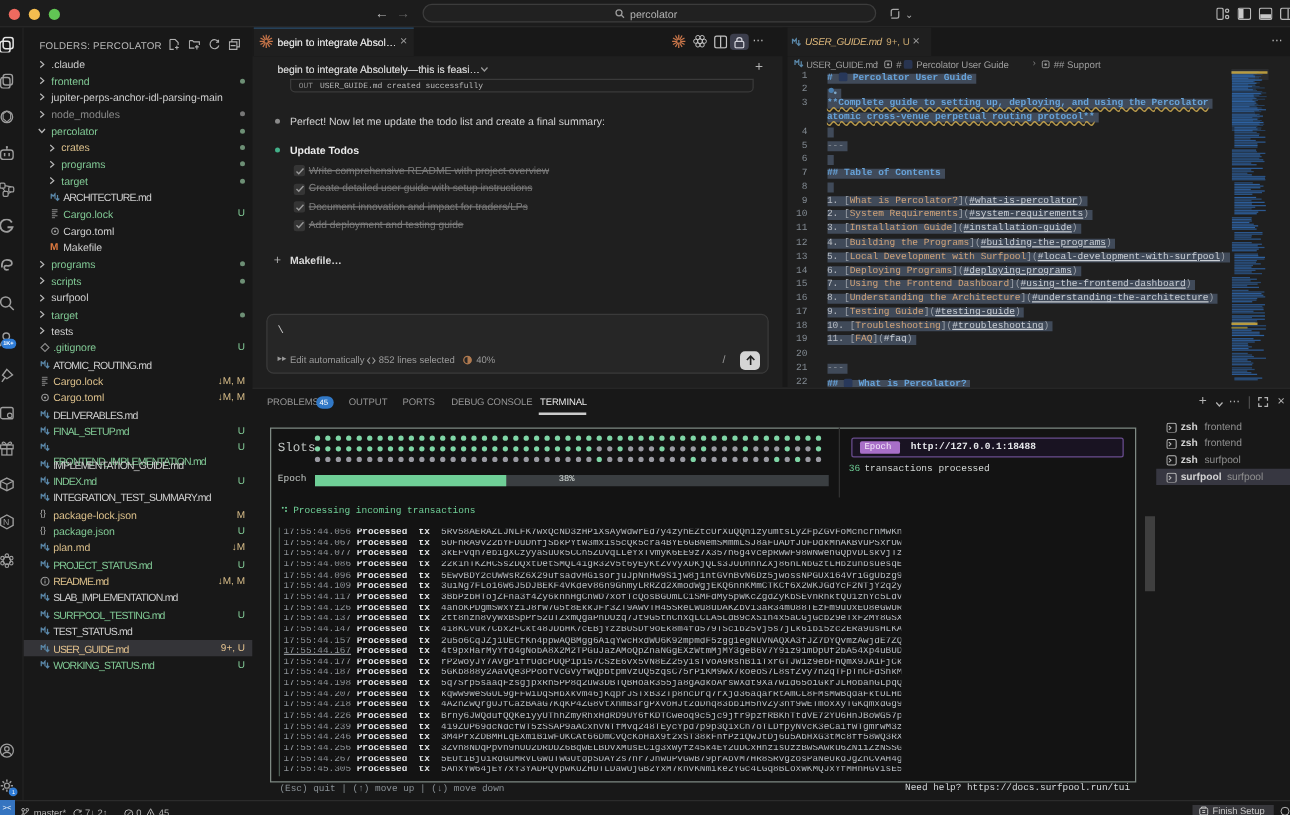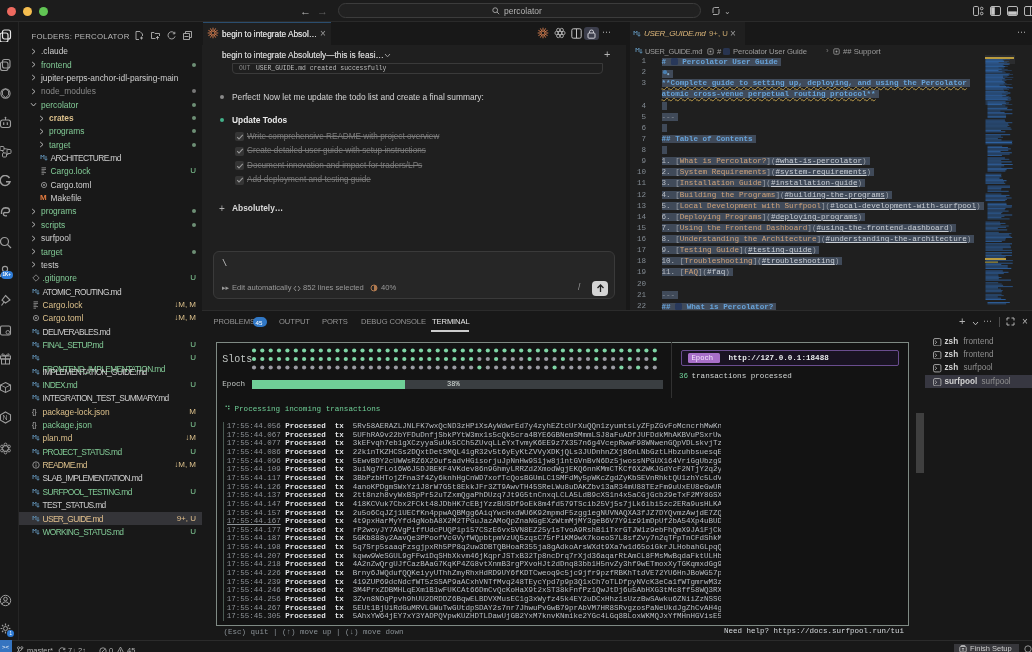--- a/index.html
+++ b/index.html
@@ -167,21 +167,21 @@
     <div class="a t" style="left:41px;top:87.325px;font-size:8.4px;color:#8a8a8a;">node_modules</div>
     <div class="a " style="left:191.5px;top:89.325px;width:4px;height:4px;background:#777;border-radius:50%;"></div>
     <svg class="a" style="left:30px;top:101.175px" width="7" height="7" viewBox="0 0 7 7">
       <path d="M1 2.2 L3.5 5 L6 2.2" fill="none" stroke="#b8b8b8" stroke-width="1"></path>
     </svg>
     <div class="a t" style="left:41px;top:100.675px;font-size:8.4px;color:#81c995;">percolator</div>
     <div class="a " style="left:191.5px;top:102.675px;width:4px;height:4px;background:#6d8f75;border-radius:50%;"></div>
     <svg class="a" style="left:38px;top:114.52499999999999px" width="7" height="7" viewBox="0 0 7 7">
       <path d="M2.2 1 L5 3.5 L2.2 6" fill="none" stroke="#b8b8b8" stroke-width="1"></path>
     </svg>
-    <div class="a t" style="left:49px;top:114.02499999999999px;font-size:8.4px;color:#dcc08b;font-weight:bold;">crates</div>
+    <div class="a t" style="left:49px;top:114.02499999999999px;font-size:8.4px;color:#dcc08b;">crates</div>
     <div class="a " style="left:191.5px;top:116.02499999999999px;width:4px;height:4px;background:#6d8f75;border-radius:50%;"></div>
     <svg class="a" style="left:38px;top:127.875px" width="7" height="7" viewBox="0 0 7 7">
       <path d="M2.2 1 L5 3.5 L2.2 6" fill="none" stroke="#b8b8b8" stroke-width="1"></path>
     </svg>
     <div class="a t" style="left:49px;top:127.375px;font-size:8.4px;color:#81c995;">programs</div>
     <div class="a " style="left:191.5px;top:129.375px;width:4px;height:4px;background:#6d8f75;border-radius:50%;"></div>
     <svg class="a" style="left:38px;top:141.22500000000002px" width="7" height="7" viewBox="0 0 7 7">
       <path d="M2.2 1 L5 3.5 L2.2 6" fill="none" stroke="#b8b8b8" stroke-width="1"></path>
     </svg>
     <div class="a t" style="left:49px;top:140.72500000000002px;font-size:8.4px;color:#81c995;">target</div>
@@ -416,21 +416,21 @@
     <svg class="a" style="left:235.5px;top:161.5px" width="8" height="8" viewBox="0 0 8 8">
       <path d="M1.2 4.2 L3 6 L6.8 1.8" fill="none" stroke="#9a9a9a" stroke-width="1.1"></path>
     </svg>
     <div class="a t" style="left:247px;top:161.5px;font-size:8.2px;color:#7b7b7b;text-decoration:line-through;">Document innovation and impact for traders/LPs</div>
     <div class="a " style="left:234.5px;top:175.5px;width:9px;height:9px;background:rgba(255,255,255,0.10);border-radius:2px;"></div>
     <svg class="a" style="left:235.5px;top:176.0px" width="8" height="8" viewBox="0 0 8 8">
       <path d="M1.2 4.2 L3 6 L6.8 1.8" fill="none" stroke="#9a9a9a" stroke-width="1.1"></path>
     </svg>
     <div class="a t" style="left:247px;top:176.0px;font-size:8.2px;color:#7b7b7b;text-decoration:line-through;">Add deployment and testing guide</div>
     <div class="a t" style="left:219px;top:203.5px;font-size:10px;color:#b0b0b0;">+</div>
-    <div class="a t" style="left:232px;top:203.5px;font-size:8.4px;color:#dadada;font-weight:bold;">Absolutely…</div>
+    <div class="a t" style="left:232px;top:203.5px;font-size:8.4px;color:#dadada;font-weight:bold;">Makefile…</div>
     <div class="a " style="left:213px;top:251px;width:402px;height:48px;background:#262626;border:1px solid #3a3a3a;border-radius:6px;"></div>
     <div class="a mono" style="left:222px;top:260px;font-size:8.5px;color:#cccccc;">\</div>
     <div class="a t" style="left:222px;top:284px;font-size:7px;color:#9a9a9a;">▸▸</div>
     <div class="a t" style="left:232px;top:284px;font-size:7.6px;color:#9a9a9a;">Edit automatically</div>
     <svg class="a" style="left:293px;top:284.5px" width="8" height="7" viewBox="0 0 8 7">
       <path d="M3 1 L1 3.5 L3 6 M5 1 L7 3.5 L5 6" fill="none" stroke="#9a9a9a" stroke-width="0.9"></path>
     </svg>
     <div class="a t" style="left:303px;top:284px;font-size:7.6px;color:#9a9a9a;">852 lines selected</div>
     <svg class="a" style="left:370px;top:283.5px" width="8" height="8" viewBox="0 0 8 8">
       <circle cx="4" cy="4" r="3" fill="none" stroke="#b07a50" stroke-width="1"></circle>

